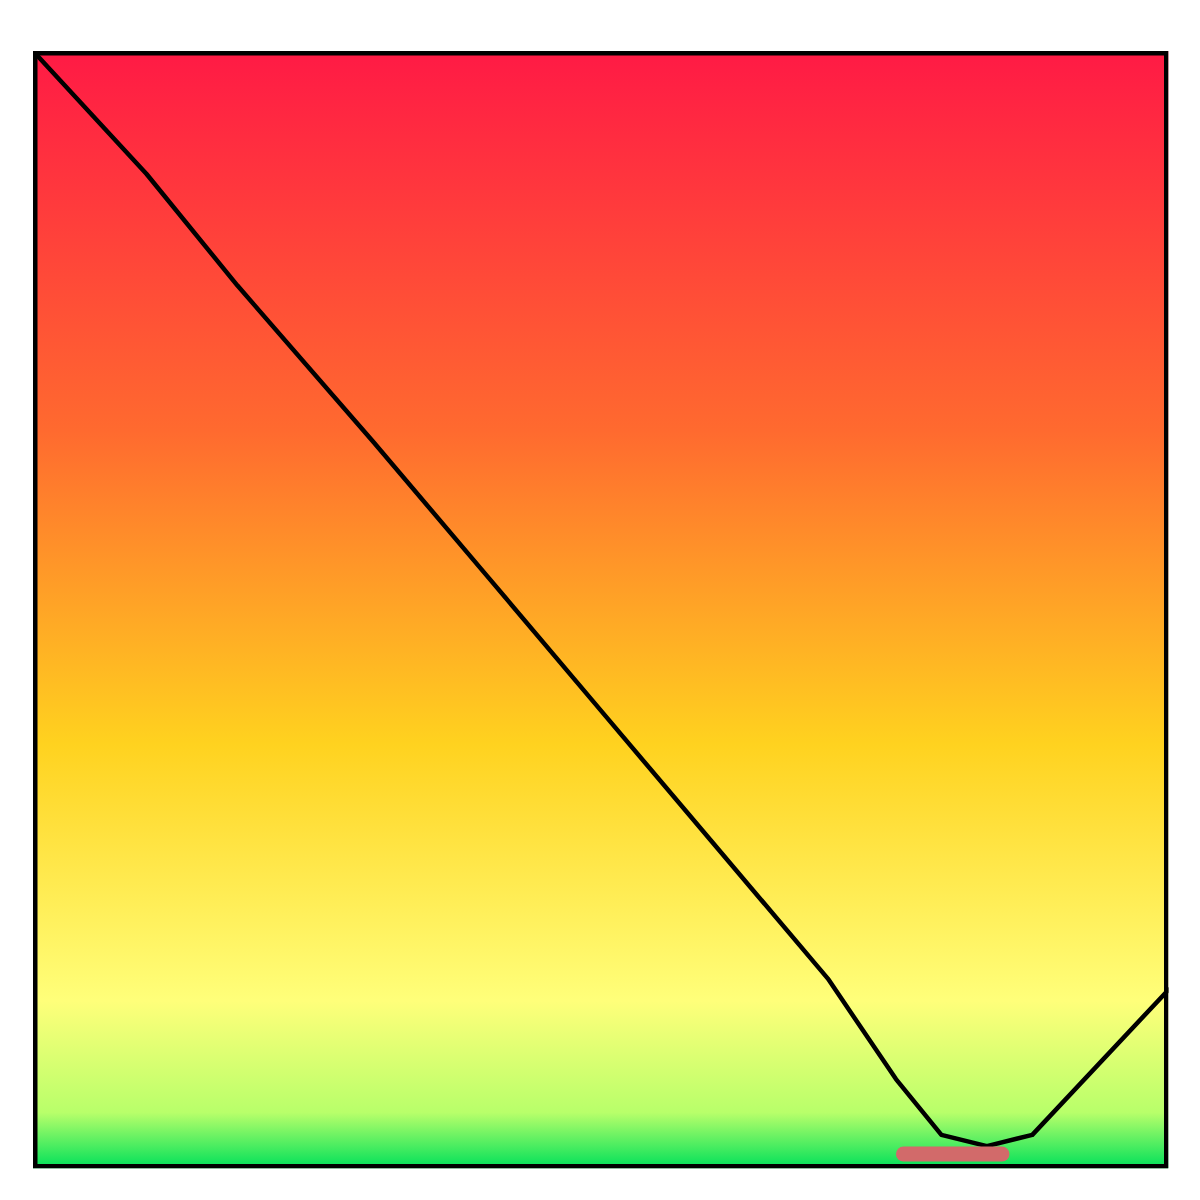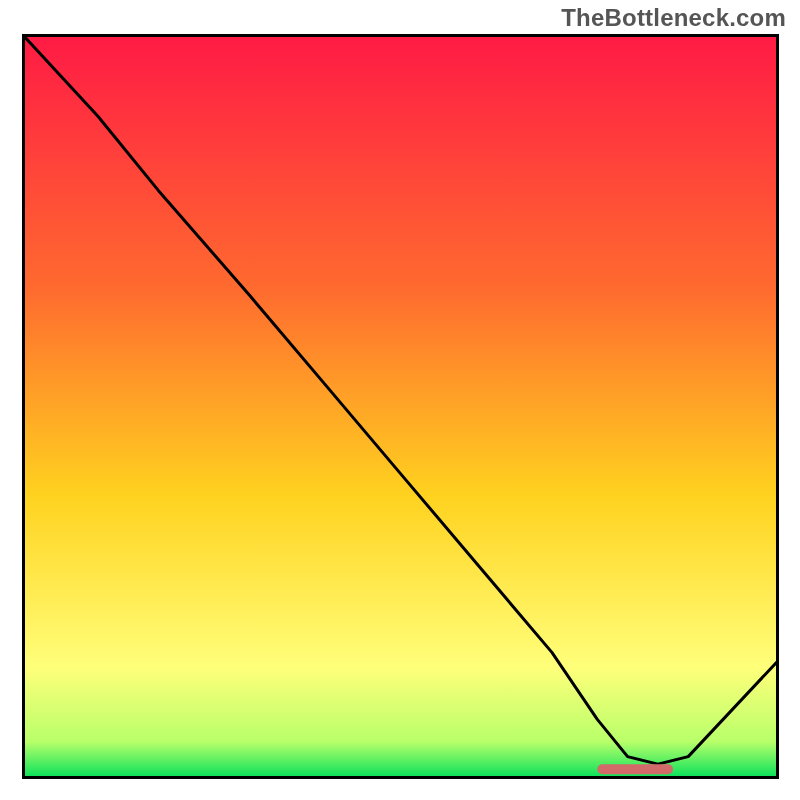--- a/index.html
+++ b/index.html
@@ -37,21 +37,20 @@
     display: block;
     width: 100%;
     height: 100%;
   }
 </style>
 </head>
 <body>
 
 <div class="container">
 
-  <div class="watermark">TheBottleneck.com</div>
 
   <div class="plot-frame">
     <svg viewBox="0 0 757 745" preserveAspectRatio="none">
       <defs>
         <linearGradient id="bgGrad" x1="0" y1="0" x2="0" y2="1">
           <stop id="g0" offset="0%" stop-color="#ff1a45"></stop>
           <stop id="g1" offset="34%" stop-color="#ff6a2f"></stop>
           <stop id="g2" offset="62%" stop-color="#ffd21f"></stop>
           <stop id="g3" offset="85%" stop-color="#ffff7a"></stop>
           <stop id="g4" offset="95%" stop-color="#b8ff6a"></stop>

